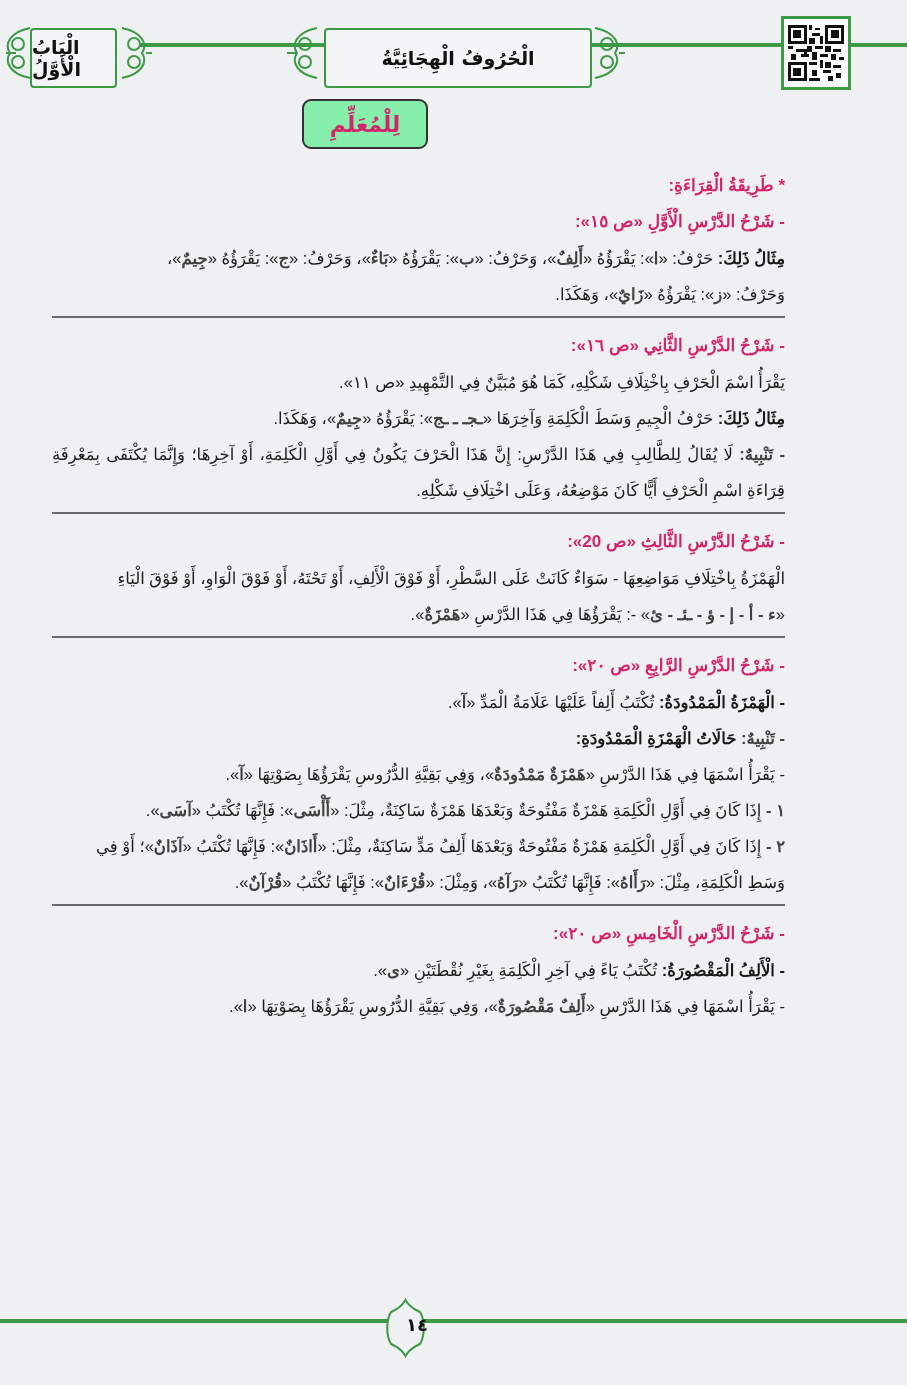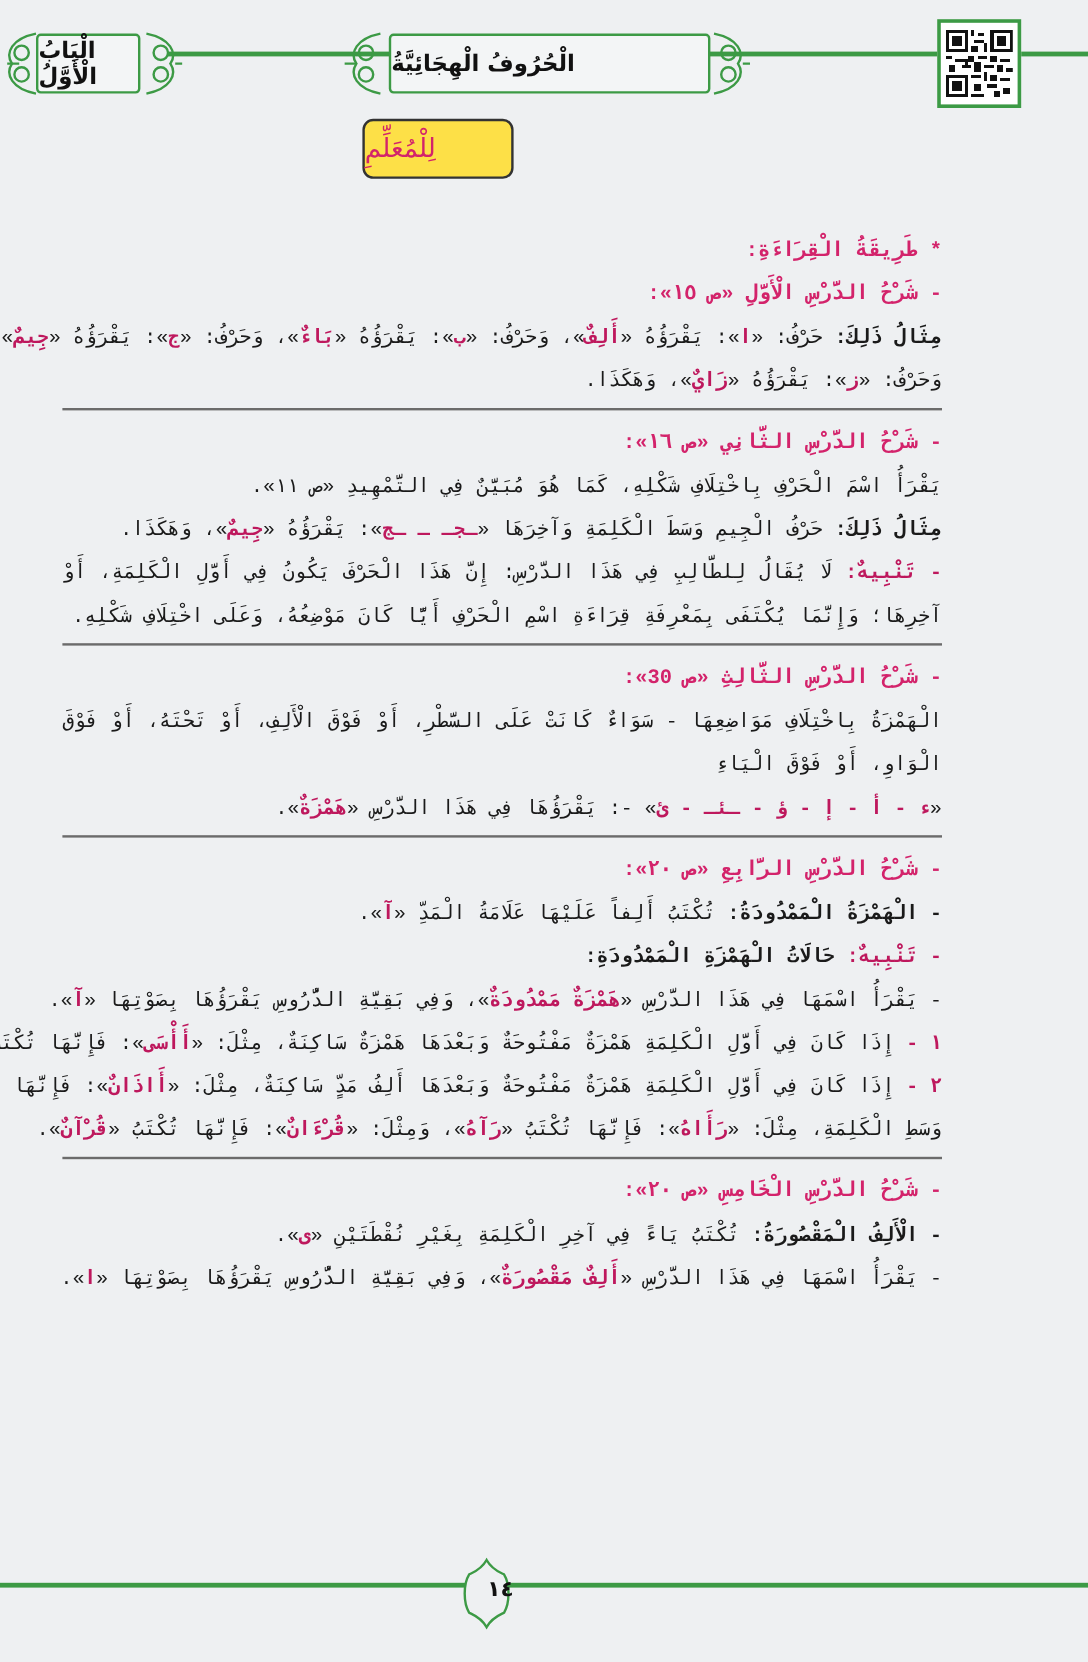--- a/index.html
+++ b/index.html
@@ -11,41 +11,41 @@
   }
   .page { position:absolute; inset:0; }
   
   .top-rule { position:absolute; left:140px; right:0; top:43px; height:4px; background:#3c9a45; }
   .qr {
     position:absolute; left:781px; top:16px; width:70px; height:74px;
     border:3px solid #3c9a45; background:#fff; box-sizing:border-box; padding:4px;
   }
   .qr svg { width:100%; height:100%; display:block; }
   .banner {
-    position:absolute; top:28px; height:50px; box-sizing:border-box;
+    position:absolute; top:28px; height:60px; box-sizing:border-box;
     border:2px solid #3c9a45; border-radius:4px; background:#f3f5f6;
-    display:flex; align-items:center; 
+    display:flex; align-items:center; justify-content:center;
     font-family:"DejaVu Sans", sans-serif; font-weight:bold; font-size:19px; color:#111;
   }
   .banner-chapter { left:30px; width:87px; }
   .banner-title { left:324px; width:268px; }
   .ornament { position:absolute; top:24px; width:34px; height:58px; }
   .ornament svg { width:100%; height:100%; }
   .teacher-box {
     position:absolute; left:302px; top:99px; width:126px; height:50px; box-sizing:border-box;
-    border:2px solid #333; border-radius:9px; background:#fde047;
-    display:flex; align-items:center; justify-content:flex-start;
-    color:#d3236b; font-weight:normal; font-size:22px;
+    border:2px solid #333; border-radius:9px; background:#86efac;
+    display:flex; align-items:center; justify-content:center;
+    color:#d3236b; font-weight:bold; font-size:22px;
   }
   .content {
     position:absolute; left:52px; right:122px; top:168px;
     direction:rtl; text-align:right;
-    font-family:Liberation Mono, monospace; font-size:16.5px; line-height:36px;margin-top:24px;
-  }
-  .pink { color:#be185d; }
+    font-family:Liberation Sans, sans-serif; font-size:16.5px; line-height:36px;
+  }
+  .pink { color:#404040; }
   .b { font-weight:bold; }
   .line { white-space:nowrap; }
   .wrap { white-space:normal; text-align:justify; }
   .hr { height:2px; background:#6b6b6b; margin:4px 0 10px 0; }
   .heading { color:#d3236b; font-weight:bold; font-size:17px; }
   .footer-rule { position:absolute; left:0; right:0; top:1319px; height:4px; background:#3c9a45; }
   .page-badge { position:absolute; left:383px; top:1298px; width:45px; height:60px; }
   .page-badge svg { width:100%; height:100%; }
   .page-num {
     position:absolute; left:383px; top:1314px; width:45px; text-align:right;
@@ -177,21 +177,21 @@
       <div class="line">
         <span class="b">مِثَالُ ذَلِكَ:</span><span> حَرْفُ الْجِيمِ وَسَطَ الْكَلِمَةِ وَآخِرَهَا «</span><span class="pink b">ـجـ ـ ـج</span><span>»: يَقْرَؤُهُ «</span><span class="pink b">جِيمٌ</span><span>»، وَهَكَذَا.</span>
       </div>
       <div class="wrap">
         <span class="pink b">- تَنْبِيهٌ:</span><span> لَا يُقَالُ لِلطَّالِبِ فِي هَذَا الدَّرْسِ: إِنَّ هَذَا الْحَرْفَ يَكُونُ فِي أَوَّلِ الْكَلِمَةِ، أَوْ آخِرِهَا؛ وَإِنَّمَا يُكْتَفَى بِمَعْرِفَةِ قِرَاءَةِ اسْمِ الْحَرْفِ أَيًّا كَانَ مَوْضِعُهُ، وَعَلَى اخْتِلَافِ شَكْلِهِ.</span>
       </div>
       <div class="hr"></div>
     </section>
 
     <section>
-      <div class="heading line">- شَرْحُ الدَّرْسِ الثَّالِثِ «ص 30»:</div>
+      <div class="heading line">- شَرْحُ الدَّرْسِ الثَّالِثِ «ص 20»:</div>
       <div class="wrap">الْهَمْزَةُ بِاخْتِلَافِ مَوَاضِعِهَا - سَوَاءٌ كَانَتْ عَلَى السَّطْرِ، أَوْ فَوْقَ الْأَلِفِ، أَوْ تَحْتَهُ، أَوْ فَوْقَ الْوَاوِ، أَوْ فَوْقَ الْيَاءِ</div>
       <div class="line">
         <span>«</span><span class="pink b">ء - أ - إ - ؤ - ـئـ - ئ</span><span>» -: يَقْرَؤُهَا فِي هَذَا الدَّرْسِ «</span><span class="pink b">هَمْزَةٌ</span><span>».</span>
       </div>
       <div class="hr"></div>
     </section>
 
     <section>
       <div class="heading line">- شَرْحُ الدَّرْسِ الرَّابِعِ «ص ٢٠»:</div>
       <div class="line">

